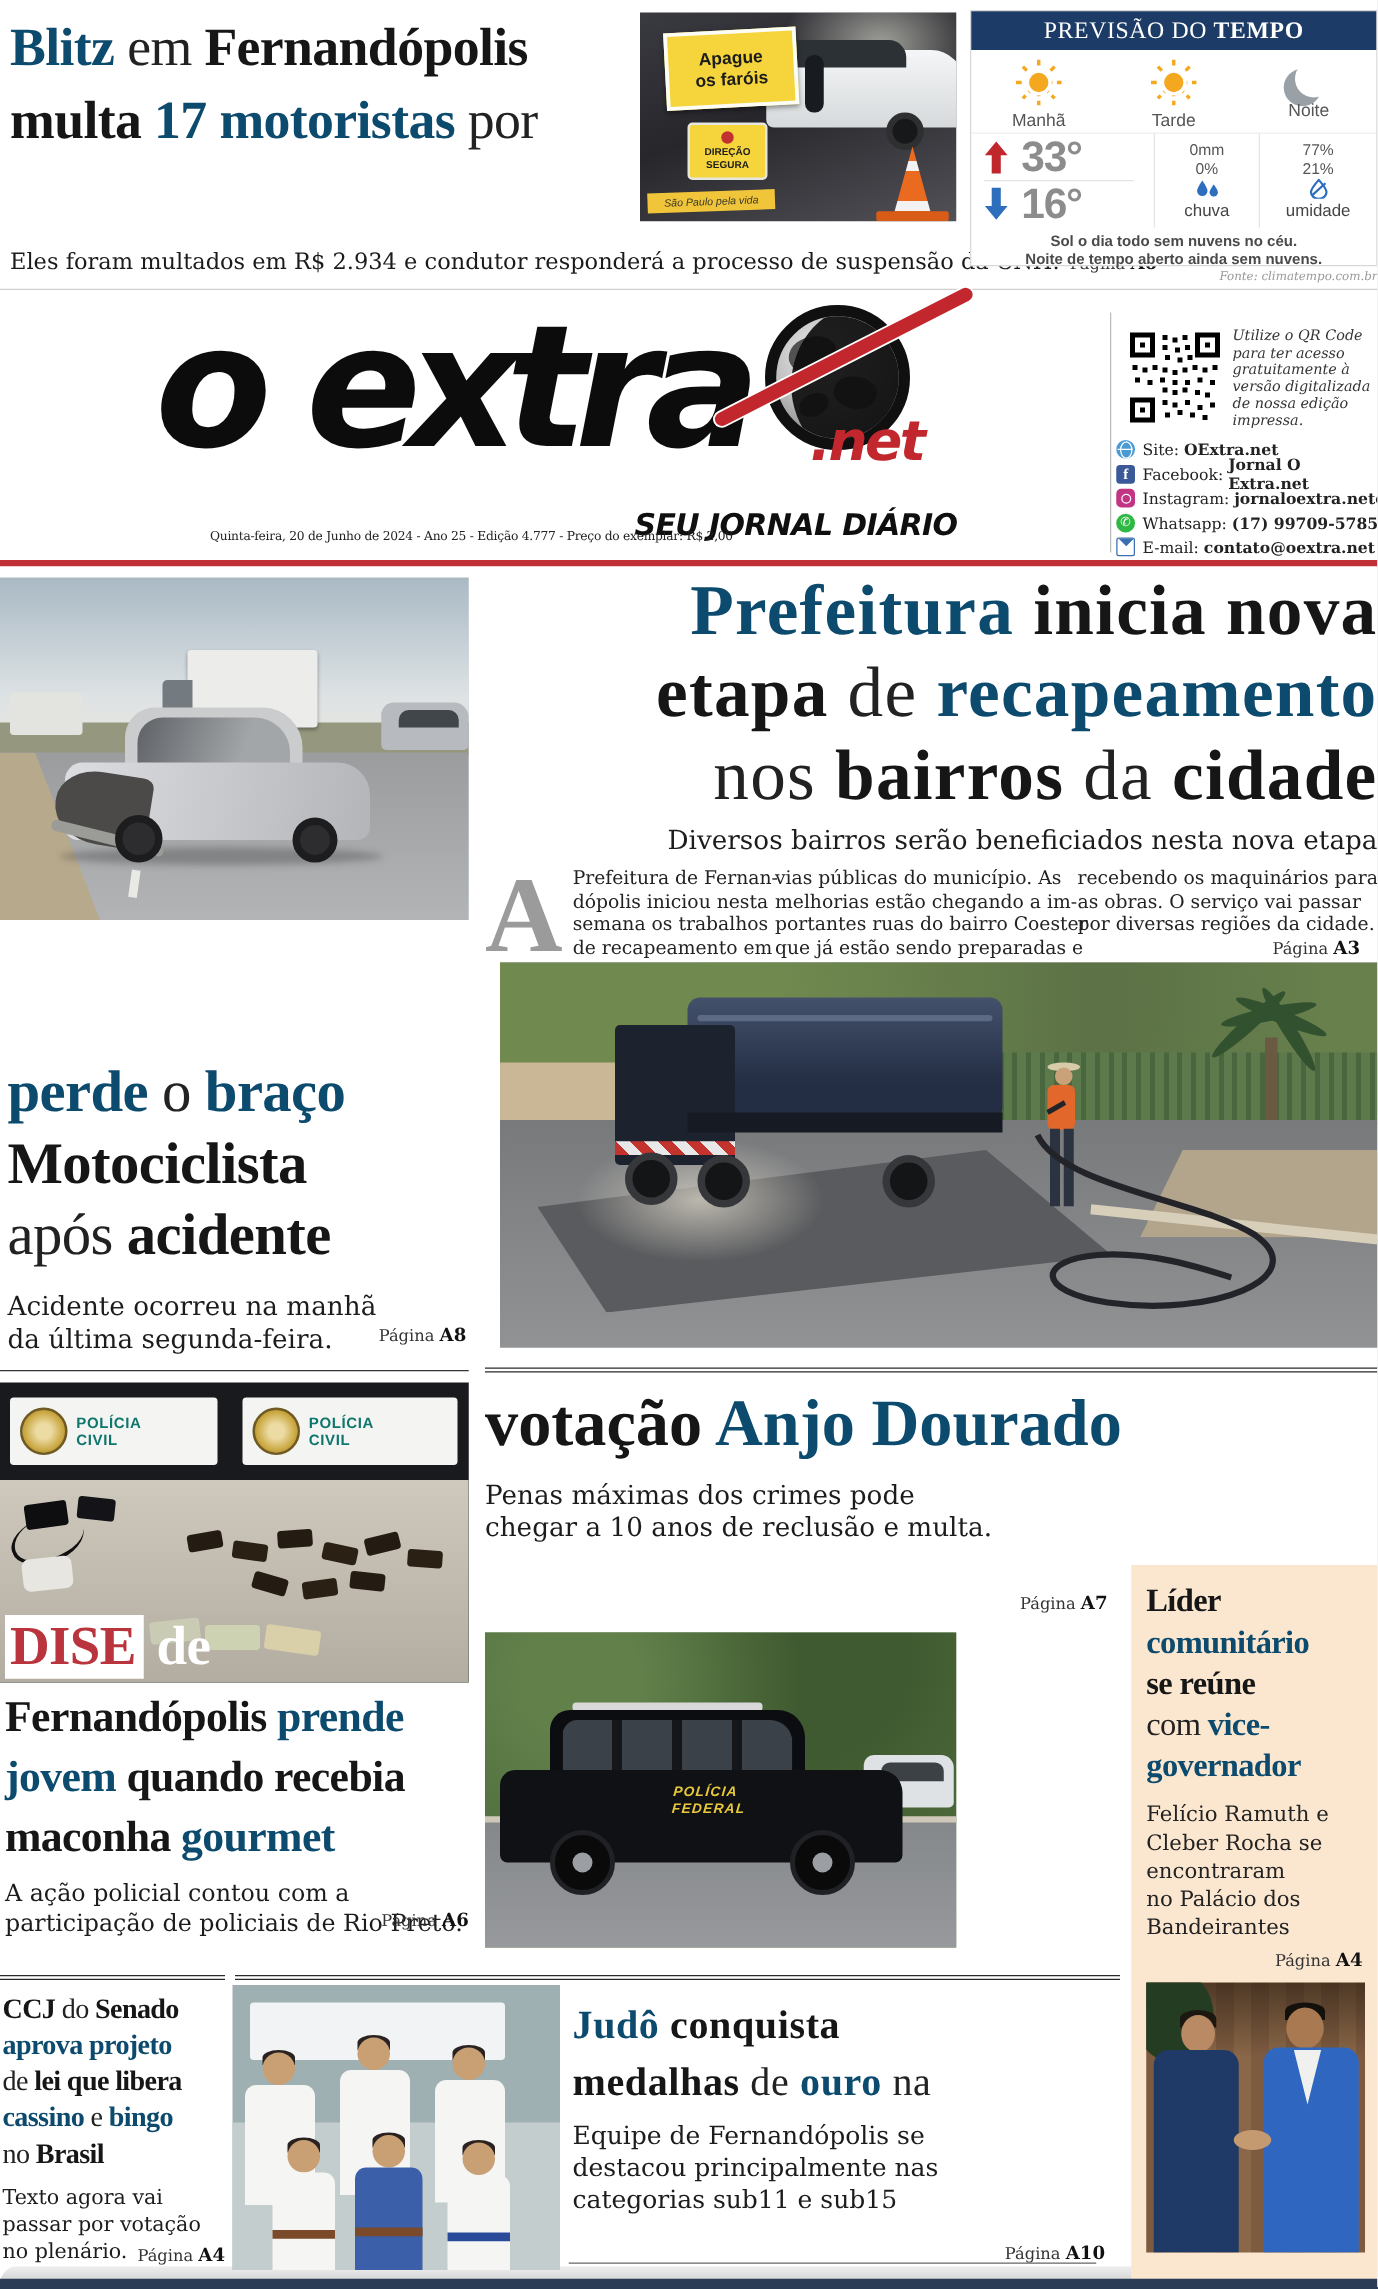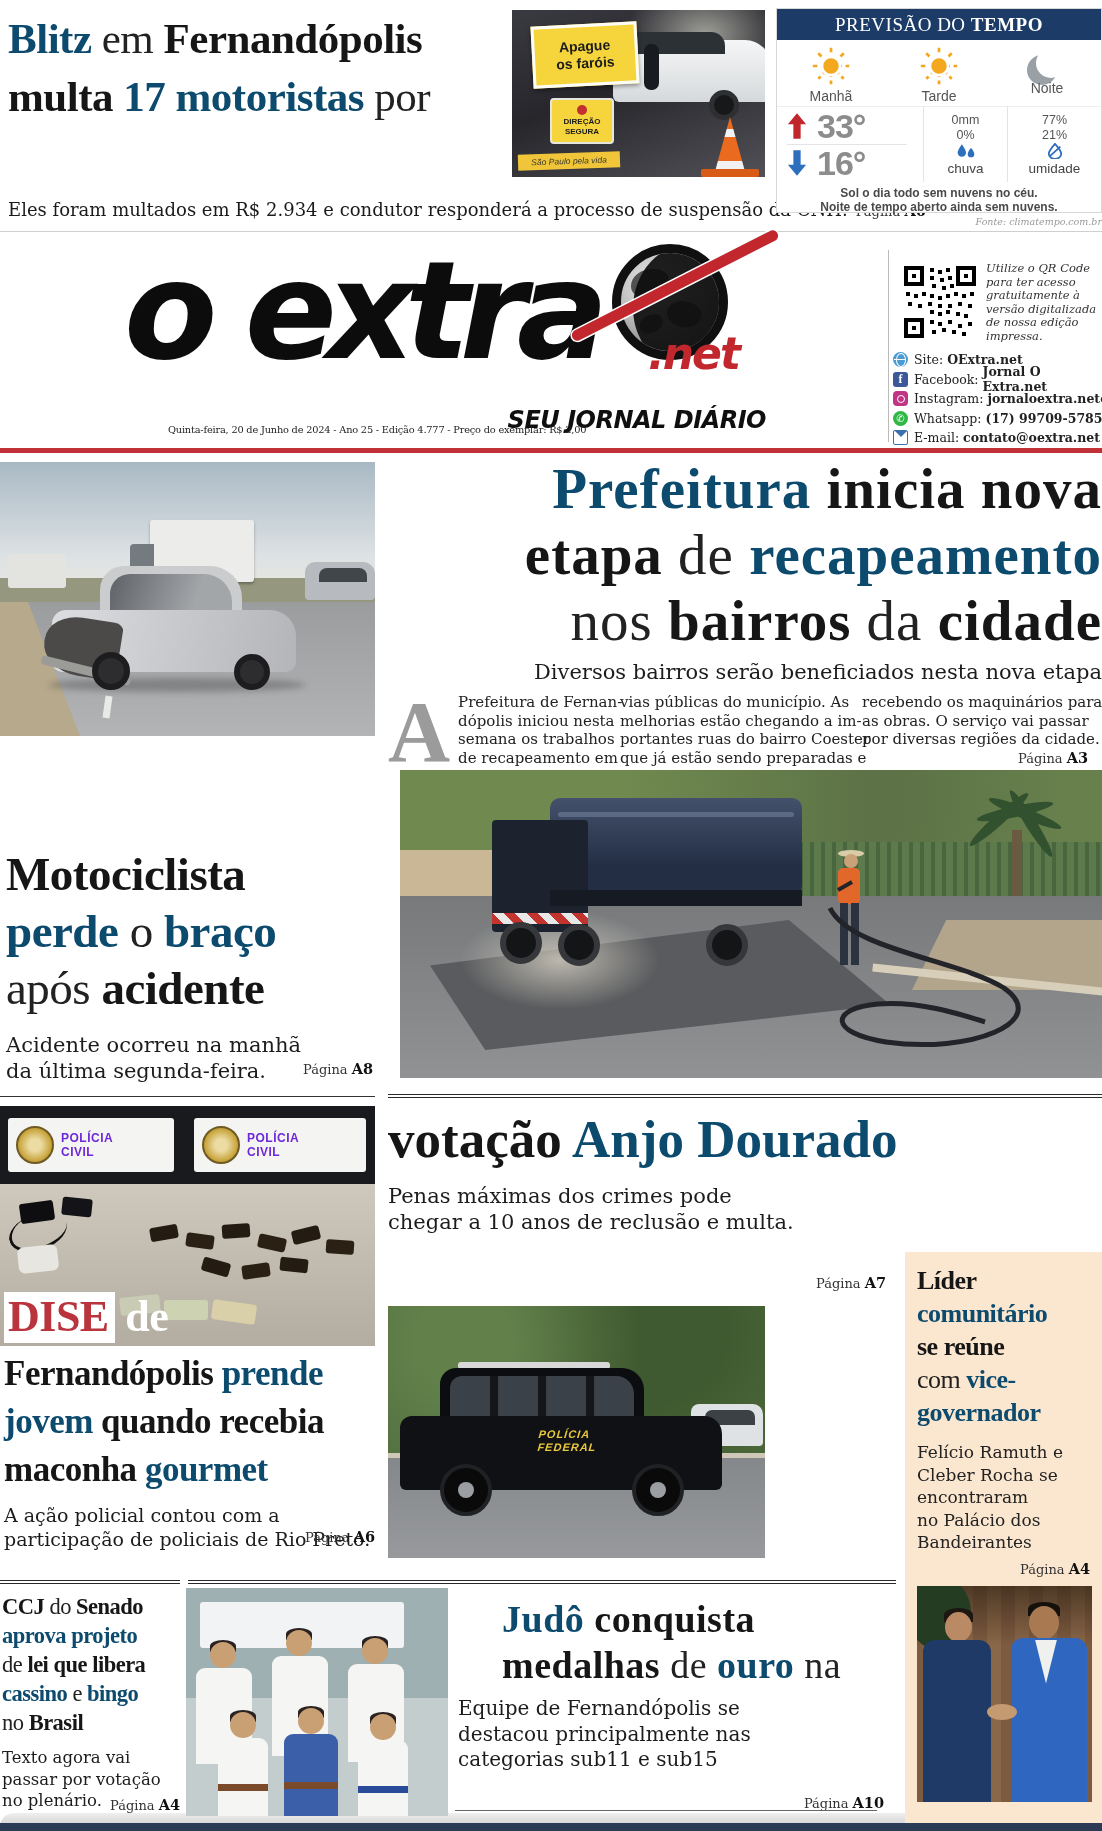--- a/index.html
+++ b/index.html
@@ -183,21 +183,21 @@
   #div-b2{left:188px;top:1580px;width:708px;}
   #div-judo{left:455px;top:1810px;width:422px;border-top:1px solid #666;}
 
   
   #civil-photo{left:0;top:1106px;width:375px;height:240px;overflow:hidden;background:#191a1e;}
   #civil-photo .banner{position:absolute;top:12px;height:54px;background:#f4f4f2;border-radius:3px;display:flex;align-items:center;padding:0 8px;}
   #civil-photo .b1{left:8px;width:166px;}
   #civil-photo .b2{left:194px;width:172px;}
   #civil-photo .badge{width:38px;height:38px;border-radius:50%;flex:none;
      background:radial-gradient(#ecdca4 25%,#c9a63f 65%,#8a6f2a);border:2px solid #6e5a22;margin-right:7px;}
-  #civil-photo .blabel{font:bold 12px/14px "Liberation Sans",sans-serif;color:#6d28d9;letter-spacing:.5px;width:70px;}
+  #civil-photo .blabel{font:bold 12px/14px "Liberation Sans",sans-serif;color:#0f766e;letter-spacing:.5px;width:70px;}
   #civil-photo .table{position:absolute;left:0;top:78px;width:100%;height:162px;background:linear-gradient(#cfc9bd,#b3ada1);}
   #civil-photo .it{position:absolute;border-radius:3px;}
   #dise-overlay{left:4px;top:1292px;}
   #dise-overlay .hl-line{font-size:44px;line-height:50px;}
   #dise{left:4px;top:1350px;width:371px;height:205px;}
   #dise .hl-line{font-size:35px;line-height:48px;}
   #dise-dek{font-size:19px;line-height:23.5px;color:#1c1c1c;margin-top:10px;}
   #dise-ref{position:absolute;right:0;top:178px;}
 
   
@@ -251,21 +251,21 @@
   #judo-photo{left:186px;top:1588px;width:262px;height:228px;overflow:hidden;background:#9fb0b2;z-index:2;}
   #judo-photo .wall2{position:absolute;left:0;top:110px;width:100%;height:118px;background:#c3cdcd;}
   #judo-photo .banner{position:absolute;left:14px;top:14px;width:204px;height:46px;background:#f2f3f4;border-radius:3px;}
   #judo-photo .head{position:absolute;width:26px;height:26px;background:#c99f74;border-radius:50%;}
   #judo-photo .hair{position:absolute;width:26px;height:12px;background:#2a2220;border-radius:50% 50% 0 0;}
   #judo-photo .gi{position:absolute;background:#f5f5f3;border-radius:9px 9px 0 0;}
   #judo-photo .gi.blue{background:#3b5fa8;}
   #judo-photo .belt{position:absolute;height:7px;background:#7a4a2a;}
   #judo-photo .belt.bl{background:#2a4a9a;}
   #judo{left:458px;top:1596px;width:432px;height:222px;}
-  #judo .hl-line{font-size:38px;line-height:46px;letter-spacing:.5px;margin-left:44px;}
+  #judo .hl-line{font-size:32px;line-height:46px;letter-spacing:.5px;}
   #judo-dek{font-size:20px;line-height:25.5px;color:#1c1c1c;margin-top:8px;}
   #judo-ref{position:absolute;right:6px;top:198px;}
 
   
   #footer-gray{left:0;top:1813px;width:1102px;height:18px;background:linear-gradient(#efefef,#c6c6c8);border-radius:14px 14px 0 0;z-index:1;}
   #footer-navy{left:0;top:1823px;width:1102px;height:8px;background:#2b3b55;z-index:3;}
 </style>
 </head>
 <body>
 
@@ -565,22 +565,22 @@
     <div class="w-leg1"></div>
     <div class="w-leg2"></div>
     <svg width="702" height="308" style="position:absolute;left:0;top:0;">
       <path d="M430 138 C450 180 560 190 604 218 C652 252 570 284 486 272 C428 263 430 238 478 234 C520 231 560 244 585 252" stroke="#23242a" stroke-width="5" fill="none"></path>
       <path d="M438 120 L452 112" stroke="#23242a" stroke-width="4"></path>
     </svg>
   </div>
 
   <div class="abs" id="moto">
     <div class="hl">
+        <div class="hl-line"><span class="p-red">perde</span> <span class="p-lt">o</span> <span class="p-red">braço</span></div>
         <div class="hl-line"><span class="p-blk">Motociclista</span></div>
-        <div class="hl-line"><span class="p-red">perde</span> <span class="p-lt">o</span> <span class="p-red">braço</span></div>
         <div class="hl-line"><span class="p-lt">após</span> <span class="p-blk">acidente</span></div>
       </div>
     <div id="moto-dek">
         <div class="tline">Acidente ocorreu na manhã</div>
         <div class="tline">da última segunda-feira.</div>
       </div>
     <span class="pref" id="moto-ref"><span>Página</span> <b>A8</b></span>
   </div>
 
   <div class="abs rule1" id="div-left"></div>

